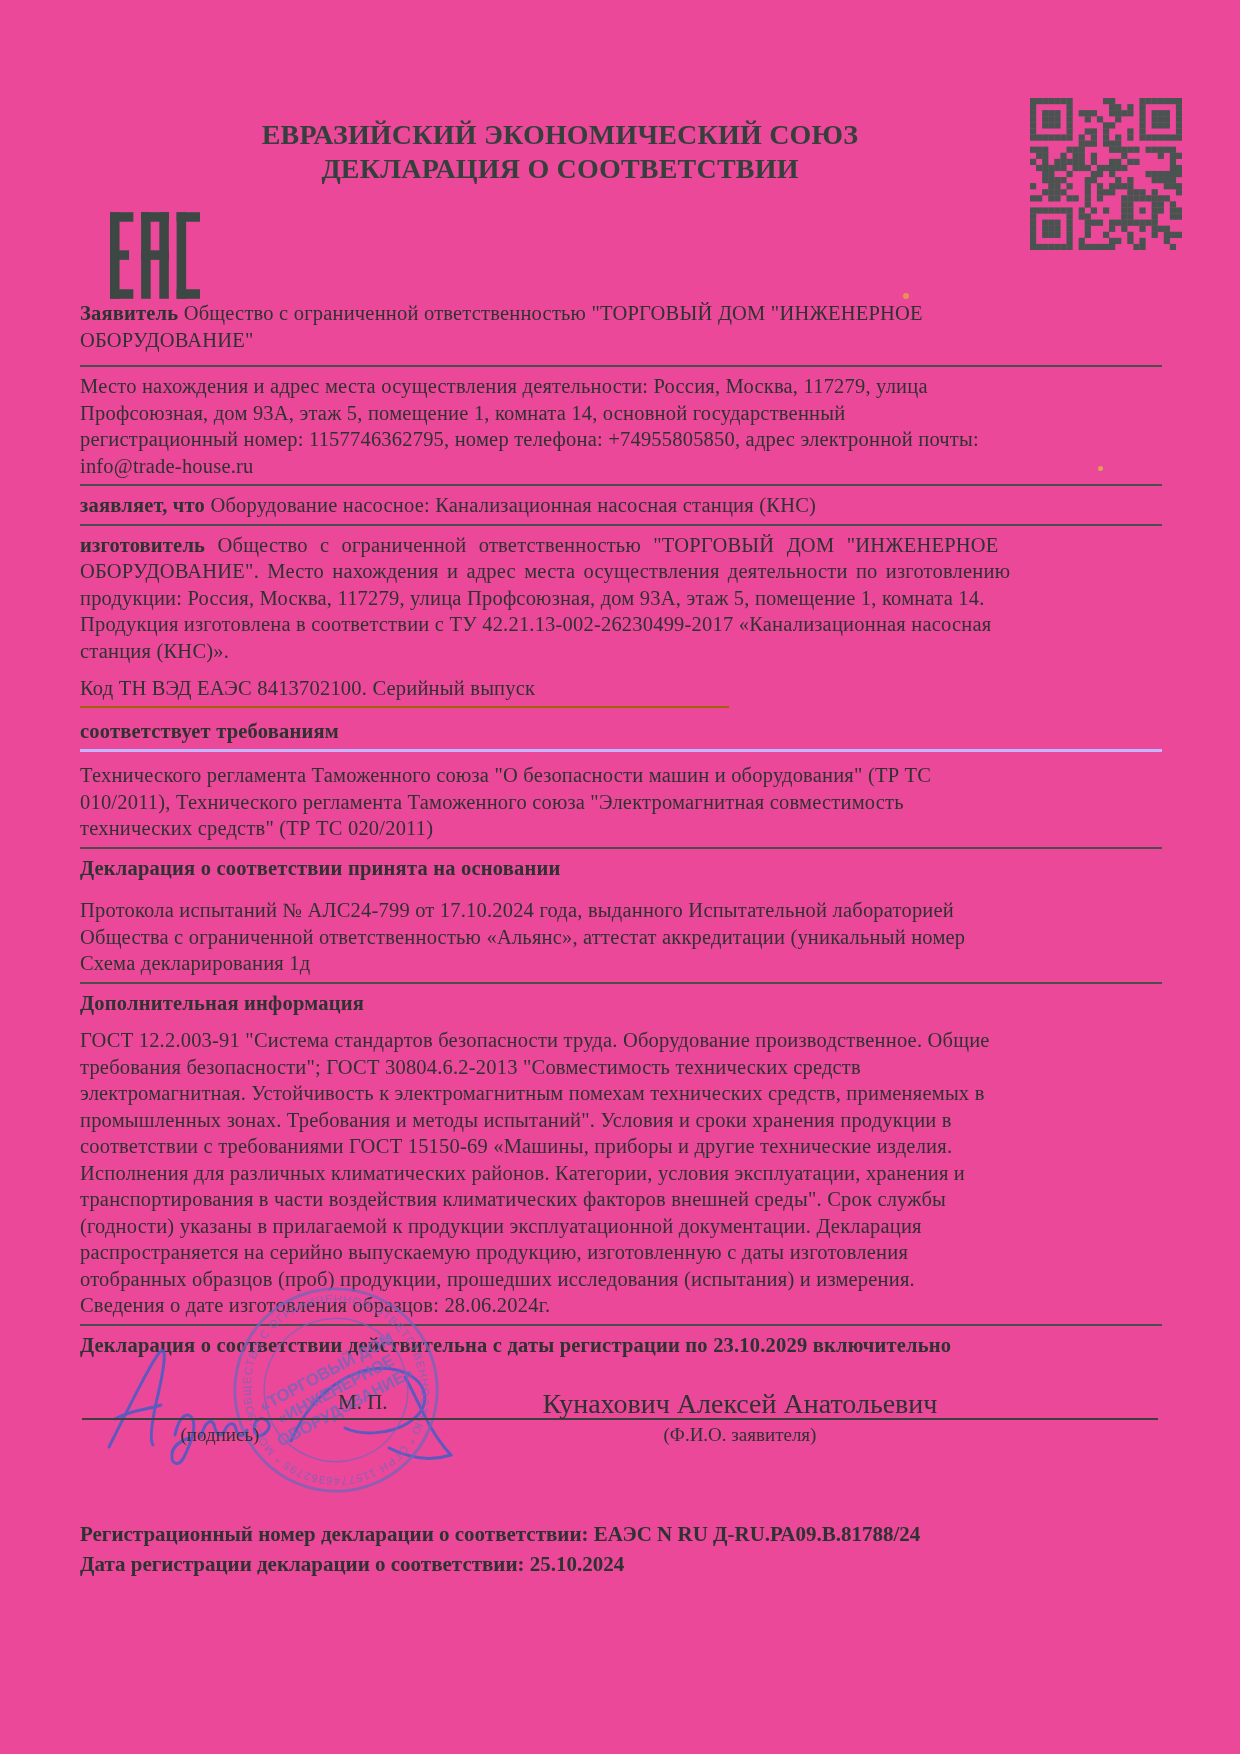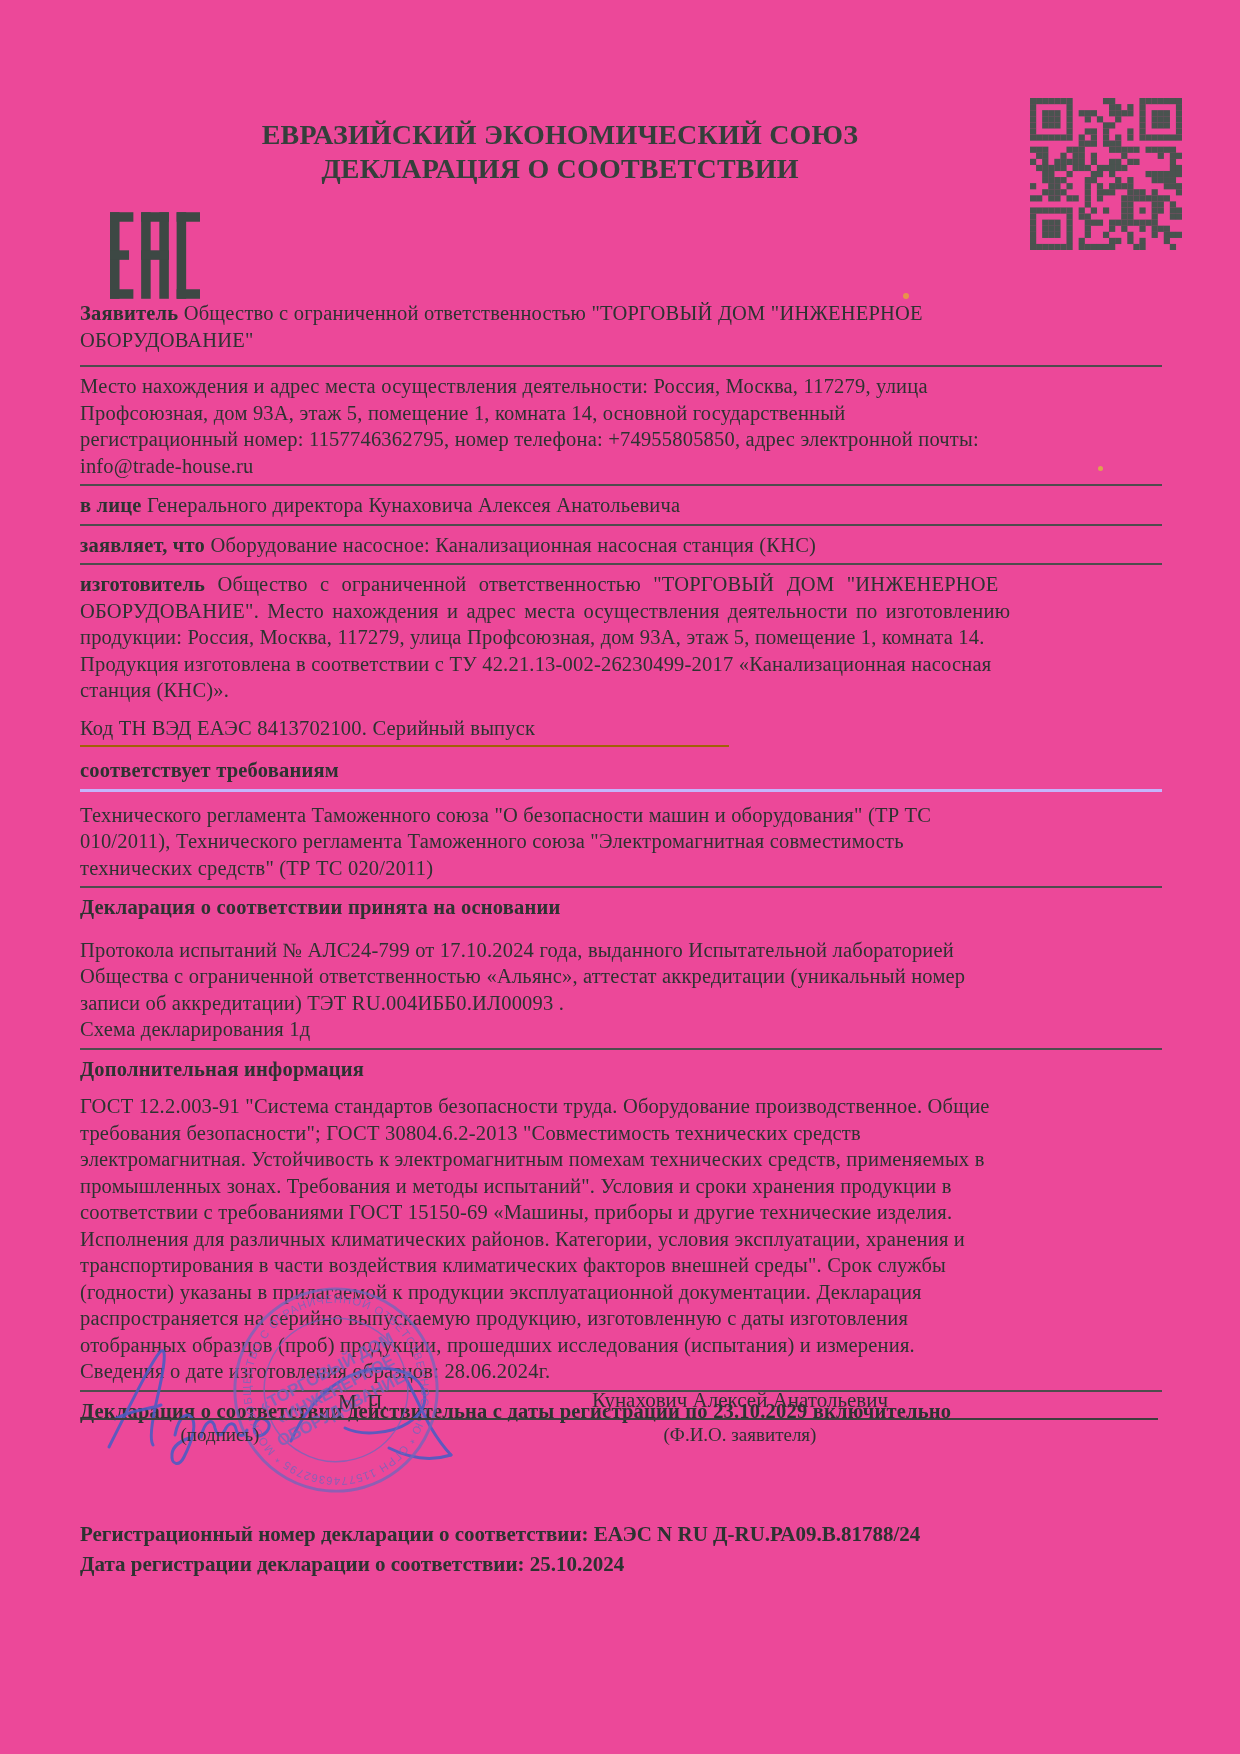--- a/index.html
+++ b/index.html
@@ -22,21 +22,21 @@
   .sec.norule{border-bottom:none;}
   .sec.thick{border-bottom:3px solid #c4b5fd;}
   .sec.lastpad{padding-bottom:12px;}
   .heading{font-weight:bold;}
   .just .line:nth-child(1){word-spacing:7px;}
   .just .line:nth-child(2){word-spacing:3px;}
   .half-rule{border-bottom:2px solid #a16207;width:60%;}
   
   .sig-rule{position:absolute;left:82px;top:1418px;width:1076px;height:2px;background:#3e3e3e;}
   .mp{position:absolute;left:338px;top:1390px;font-size:21px;}
-  .fio-name{position:absolute;left:470px;top:1388px;width:540px;text-align:center;font-size:21px;}
+  .fio-name{position:absolute;left:470px;top:1388px;width:540px;text-align:center;font-size:28px;}
   .cap-sign{position:absolute;left:130px;top:1424px;width:180px;text-align:center;font-size:19px;}
   .cap-fio{position:absolute;left:470px;top:1424px;width:540px;text-align:center;font-size:19px;}
   .signature{position:absolute;left:95px;top:1335px;width:370px;height:150px;}
   .stamp{position:absolute;left:228px;top:1282px;width:216px;height:216px;transform:rotate(-16deg);opacity:.82;}
   .stamp text{fill:#7566bb;}
   
   .foot1{position:absolute;left:80px;top:1506px;font-size:21px;font-weight:bold;margin-top:16px;}
   .foot2{position:absolute;left:80px;top:1552px;font-size:21px;font-weight:bold;}
   
   .speck1{position:absolute;left:903px;top:293px;width:6px;height:6px;border-radius:50%;background:#e8a13c;opacity:.85;}
@@ -395,23 +395,20 @@
       <div class="line">ОБОРУДОВАНИЕ"</div>
     </div>
 
     <div class="sec">
       <div class="line">Место нахождения и адрес места осуществления деятельности: Россия, Москва, 117279, улица</div>
       <div class="line">Профсоюзная, дом 93А, этаж 5, помещение 1, комната 14, основной государственный</div>
       <div class="line">регистрационный номер: 1157746362795, номер телефона: +74955805850, адрес электронной почты:</div>
       <div class="line">info@trade-house.ru</div>
     </div>
 
-    <div class="sec">
-      <div class="line"><b class="lbl">в лице</b> <span>Генерального директора Кунаховича Алексея Анатольевича</span></div>
-    </div>
 
     <div class="sec">
       <div class="line"><b class="lbl">заявляет, что</b> <span>Оборудование насосное: Канализационная насосная станция (КНС)</span></div>
     </div>
 
     <div class="sec norule just">
       <div class="line"><b class="lbl">изготовитель</b> <span>Общество с ограниченной ответственностью "ТОРГОВЫЙ ДОМ "ИНЖЕНЕРНОЕ</span></div>
       <div class="line">ОБОРУДОВАНИЕ". Место нахождения и адрес места осуществления деятельности по изготовлению</div>
       <div class="line">продукции: Россия, Москва, 117279, улица Профсоюзная, дом 93А, этаж 5, помещение 1, комната 14.</div>
       <div class="line">Продукция изготовлена в соответствии с ТУ 42.21.13-002-26230499-2017 «Канализационная насосная</div>
@@ -432,21 +429,20 @@
       <div class="line">технических средств" (ТР ТС 020/2011)</div>
     </div>
 
     <div class="sec norule">
       <div class="line heading">Декларация о соответствии принята на основании</div>
     </div>
 
     <div class="sec" style="padding-top:5px;">
       <div class="line">Протокола испытаний № АЛС24-799 от 17.10.2024 года, выданного Испытательной лабораторией</div>
       <div class="line">Общества с ограниченной ответственностью «Альянс», аттестат аккредитации (уникальный номер</div>
-      <div class="line">записи об аккредитации)  ТЭТ RU.004ИББ0.ИЛ00093 .</div>
       <div class="line">Схема декларирования 1д</div>
     </div>
 
     <div class="sec norule" style="margin-bottom:2px;">
       <div class="line heading">Дополнительная информация</div>
     </div>
 
     <div class="sec" style="padding-top:4px;">
       <div class="line">ГОСТ 12.2.003-91 "Система стандартов безопасности труда. Оборудование производственное. Общие</div>
       <div class="line">требования безопасности"; ГОСТ 30804.6.2-2013 "Совместимость технических средств</div>

